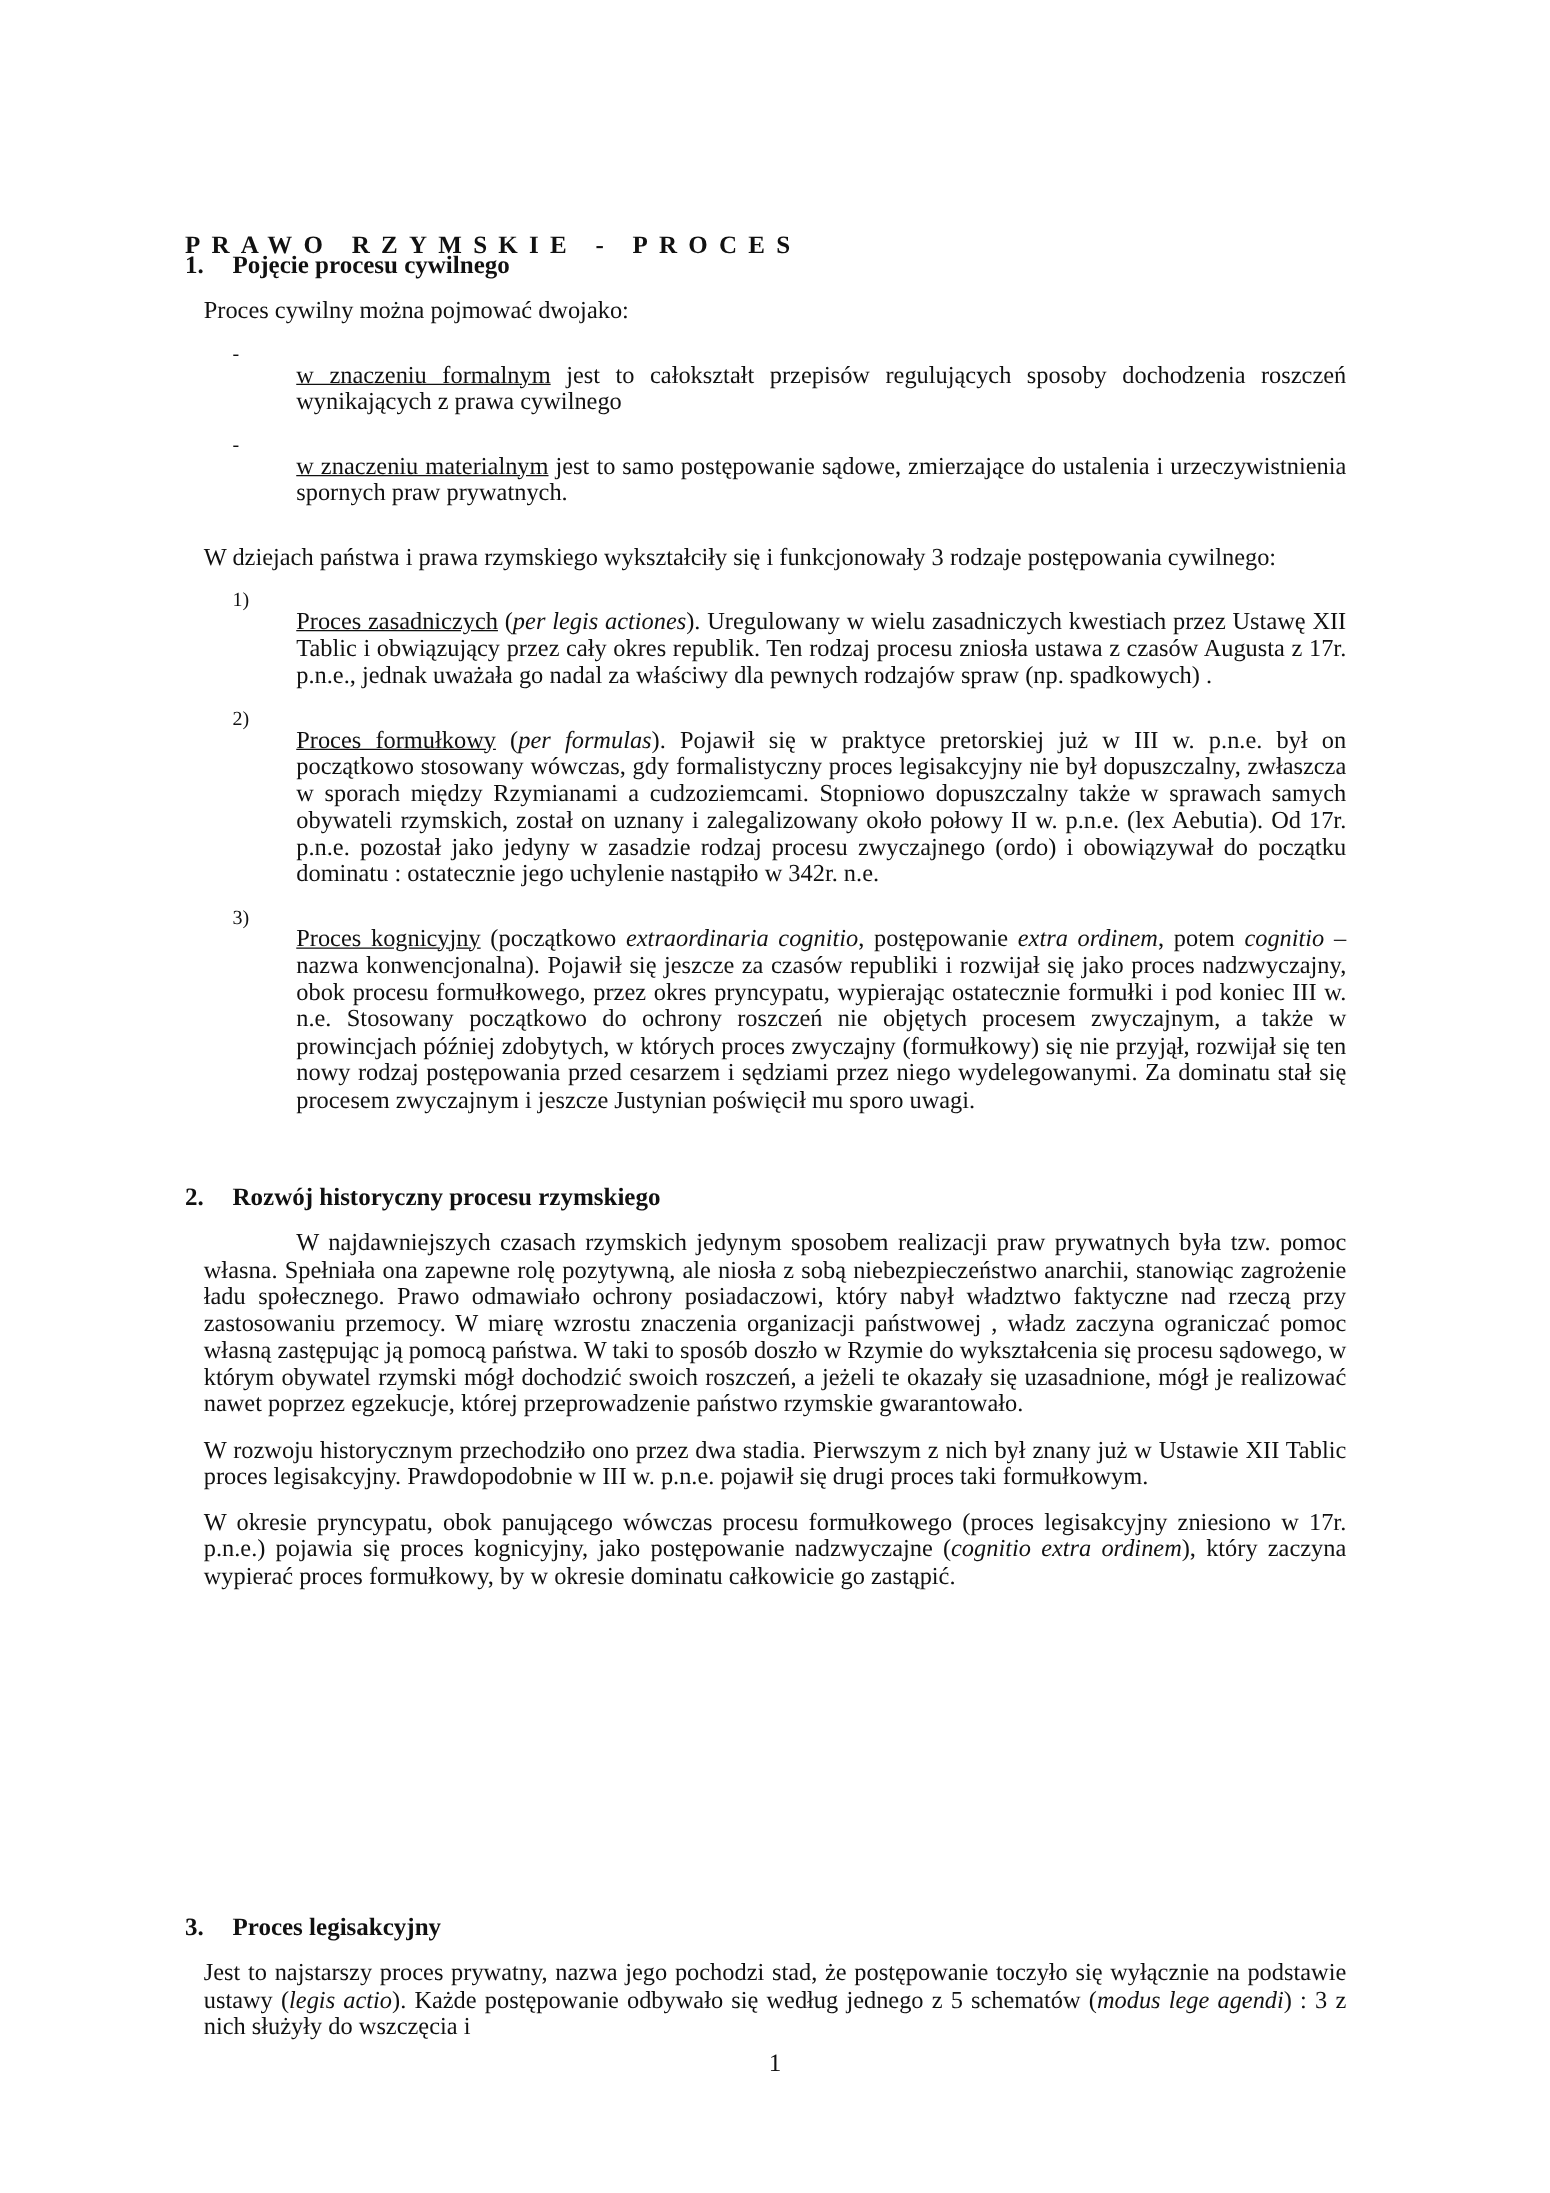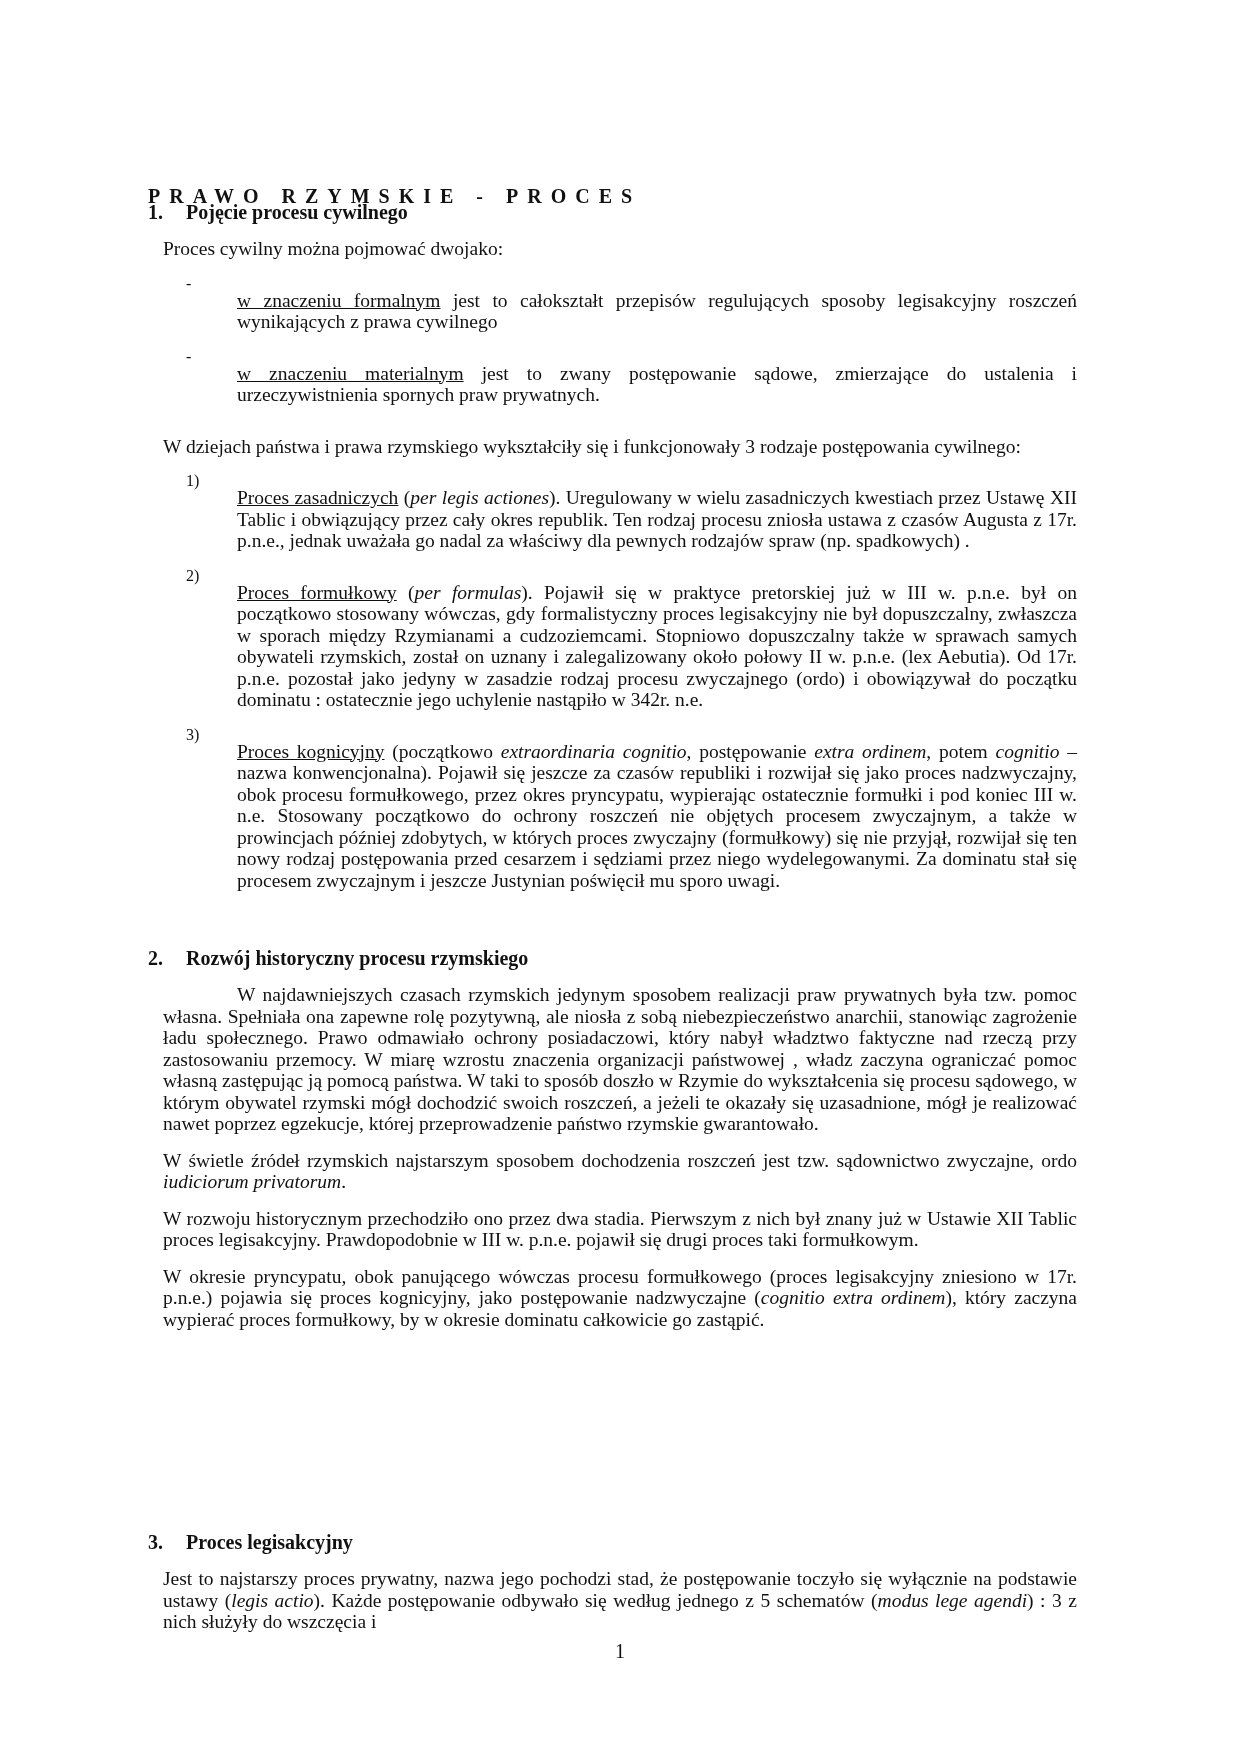--- a/index.html
+++ b/index.html
@@ -34,25 +34,25 @@
 
   <div class="sec1">
     <div class="h">
       <span class="num">1.</span>
       <span>Pojęcie procesu cywilnego</span>
     </div>
     <p class="p">Proces cywilny można pojmować dwojako:</p>
 
     <div class="dash-item">
       <span class="mark">-</span>
-      <p class="p body"><u>w znaczeniu formalnym</u><span> jest to całokształt przepisów regulujących sposoby legisakcyjny roszczeń wynikających z prawa cywilnego</span></p>
+      <p class="p body"><u>w znaczeniu formalnym</u><span> jest to całokształt przepisów regulujących sposoby dochodzenia roszczeń wynikających z prawa cywilnego</span></p>
     </div>
     <div class="dash-item">
       <span class="mark">-</span>
-      <p class="p body"><u>w znaczeniu materialnym</u><span> jest to zwany postępowanie sądowe, zmierzające do ustalenia i urzeczywistnienia spornych praw prywatnych.</span></p>
+      <p class="p body"><u>w znaczeniu materialnym</u><span> jest to samo postępowanie sądowe, zmierzające do ustalenia i urzeczywistnienia spornych praw prywatnych.</span></p>
     </div>
 
     <p class="p">W dziejach państwa i prawa rzymskiego wykształciły się i funkcjonowały 3 rodzaje postępowania cywilnego:</p>
 
     <div class="num-item">
       <span class="mark">1)</span>
       <p class="p body"><u>Proces zasadniczych</u><span> (</span><i>per legis actiones</i><span>). Uregulowany  w wielu zasadniczych kwestiach przez Ustawę XII Tablic i obwiązujący przez cały okres republik. Ten rodzaj procesu zniosła ustawa z czasów Augusta z 17r. p.n.e., jednak uważała go nadal za właściwy dla pewnych rodzajów spraw (np. spadkowych) .</span></p>
     </div>
     <div class="num-item">
       <span class="mark">2)</span>
@@ -63,21 +63,20 @@
       <p class="p body"><u>Proces kognicyjny</u><span>  (początkowo </span><i>extraordinaria cognitio</i><span>, postępowanie </span><i>extra ordinem</i><span>, potem </span><i>cognitio</i><span> – nazwa konwencjonalna). Pojawił się jeszcze za czasów republiki i rozwijał się jako proces nadzwyczajny, obok procesu formułkowego, przez okres pryncypatu, wypierając ostatecznie formułki i pod koniec III w. n.e. Stosowany początkowo do ochrony roszczeń nie objętych procesem zwyczajnym, a także w prowincjach później zdobytych, w których proces zwyczajny (formułkowy) się nie przyjął, rozwijał się ten nowy rodzaj postępowania przed cesarzem i sędziami przez niego wydelegowanymi. Za dominatu stał się procesem zwyczajnym i jeszcze Justynian poświęcił mu sporo uwagi.</span></p>
     </div>
   </div>
 
   <div class="sec2">
     <div class="h">
       <span class="num">2.</span>
       <span>Rozwój historyczny procesu rzymskiego</span>
     </div>
     <p class="p indent">W najdawniejszych czasach rzymskich jedynym sposobem realizacji praw prywatnych była tzw. pomoc własna. Spełniała ona zapewne rolę pozytywną, ale niosła z sobą niebezpieczeństwo anarchii, stanowiąc zagrożenie ładu społecznego. Prawo odmawiało ochrony posiadaczowi, który nabył władztwo faktyczne nad rzeczą przy zastosowaniu przemocy. W miarę wzrostu znaczenia organizacji państwowej , władz zaczyna ograniczać pomoc własną zastępując ją pomocą państwa. W taki to sposób doszło w Rzymie do wykształcenia się procesu sądowego, w którym obywatel rzymski mógł dochodzić swoich roszczeń, a jeżeli te okazały się uzasadnione, mógł je realizować nawet poprzez egzekucje, której przeprowadzenie państwo rzymskie gwarantowało.</p>
-    <p class="p"><span>W świetle źródeł rzymskich najstarszym sposobem dochodzenia roszczeń jest tzw. sądownictwo zwyczajne, ordo </span><i>iudiciorum privatorum</i><span>.</span></p>
     <p class="p">W rozwoju historycznym przechodziło ono przez dwa stadia. Pierwszym z nich był znany już w Ustawie XII Tablic proces legisakcyjny. Prawdopodobnie w III w. p.n.e. pojawił się drugi proces taki formułkowym.</p>
     <p class="p"><span>W okresie pryncypatu, obok panującego wówczas procesu formułkowego (proces legisakcyjny zniesiono w 17r. p.n.e.) pojawia się proces kognicyjny, jako postępowanie nadzwyczajne (</span><i>cognitio extra ordinem</i><span>), który zaczyna wypierać proces formułkowy, by w okresie dominatu całkowicie go zastąpić.</span></p>
   </div>
 
   <div class="sec3">
     <div class="h">
       <span class="num">3.</span>
       <span>Proces legisakcyjny</span>
     </div>
     <p class="p"><span>Jest to najstarszy proces prywatny, nazwa jego pochodzi stad, że postępowanie toczyło się wyłącznie na podstawie ustawy (</span><i>legis actio</i><span>). Każde postępowanie odbywało się według jednego z 5 schematów (</span><i>modus lege agendi</i><span>) : 3 z nich służyły do wszczęcia i</span></p>

